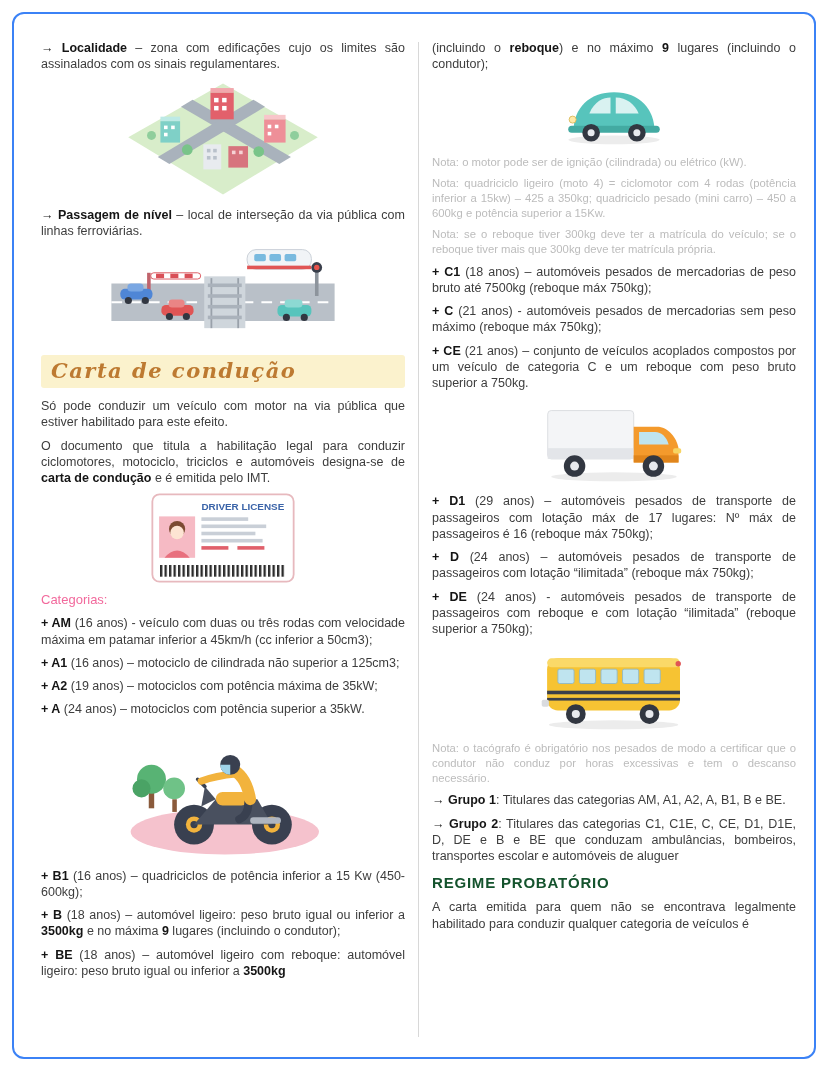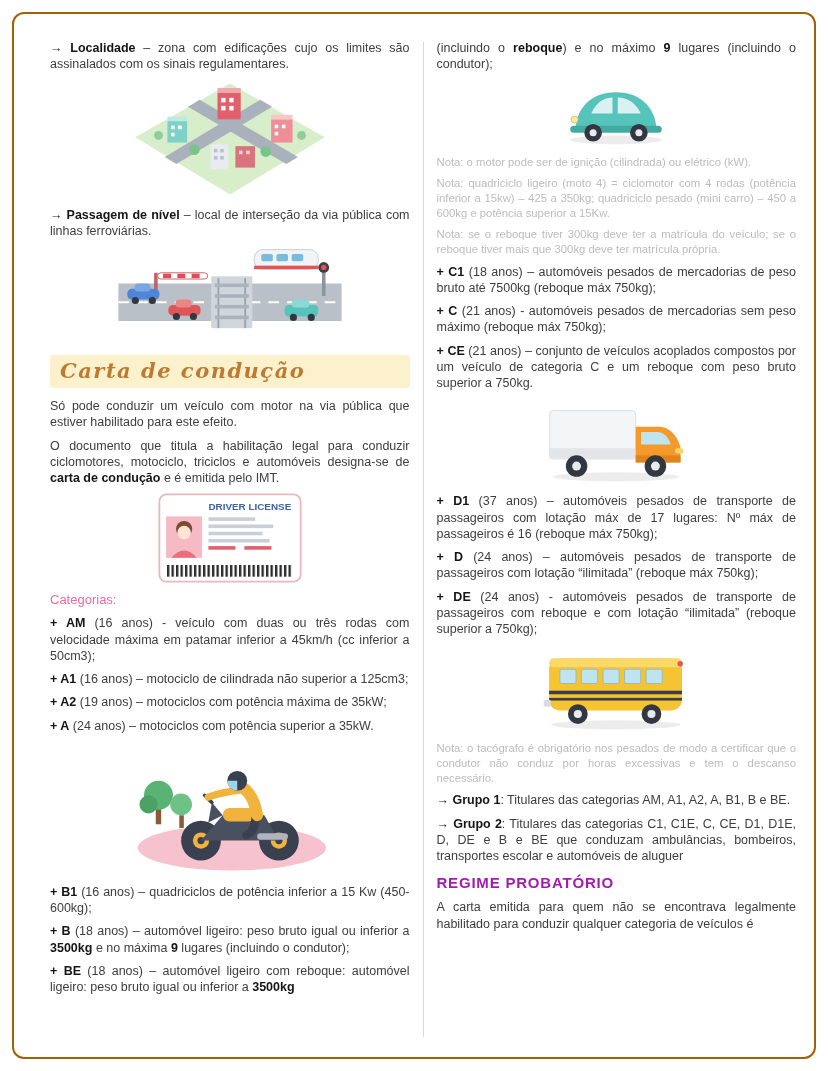--- a/index.html
+++ b/index.html
@@ -1,28 +1,28 @@
 <!DOCTYPE html>
 <html><head>
 <meta charset="utf-8">
 <style>
   html,body{margin:0;padding:0;background:#ffffff;}
   .page{position:relative;width:828px;height:1071px;background:#ffffff;overflow:hidden;
         font-family:"Liberation Sans",sans-serif;color:#3d3d3d;}
-  .frame{position:absolute;inset:12px;border:2px solid #a16207;border-radius:12px;
-         padding:26px 18px 14px 36px;box-sizing:border-box;display:flex;align-items:flex-start;overflow:hidden;}
+  .frame{position:absolute;inset:12px;border:2px solid #3b82f6;border-radius:12px;
+         padding:26px 18px 14px 27px;box-sizing:border-box;display:flex;align-items:flex-start;overflow:hidden;}
   .col{width:364px;}
   .divider{width:1px;align-self:stretch;background:#d8d8d8;margin:2px 13px 6px 13px;}
   p.para{margin:0 0 7px;font-size:12.5px;line-height:1.3;text-align:justify;}
   p.para b{font-weight:700;color:#151515;}
   p.note{margin:0 0 7px;font-size:11.3px;line-height:1.3;text-align:justify;color:#bcbcbc;}
   .script-heading{background:#fbf2cd;color:#bd7a31;font-family:"DejaVu Serif",serif;
                   font-style:italic;font-weight:bold;font-size:21px;letter-spacing:1.5px;
                   padding:3px 10px 5px;margin:4px 0 10px;border-radius:3px;}
-  .caps-heading{font-size:15px;font-weight:bold;letter-spacing:0.8px;color:#a21caf;margin:10px 0 8px;}
+  .caps-heading{font-size:15px;font-weight:bold;letter-spacing:0.8px;color:#14532d;margin:10px 0 8px;}
   .pink-label{color:#f2699c;font-size:13px;margin:2px 0 8px;}
   .illu{text-align:center;margin:2px 0 9px;}
   .illu svg{display:inline-block;vertical-align:top;}
 </style>
 </head>
 <body>
 
 <div class="page">
   <div class="frame">
     <div class="col">
@@ -200,21 +200,21 @@
  <rect x="6" y="56" width="96" height="12" fill="#e3e5e9"></rect>
  <path d="M102,32 L128,32 C140,32 150,44 152,56 L152,72 L102,72 Z" fill="#f49a2c"></path>
  <path d="M108,38 L126,38 C133,38 139,44 141,52 L108,52 Z" fill="#bfe4ef"></path>
  <rect x="102" y="64" width="50" height="8" fill="#e0851c"></rect>
  <circle cx="36" cy="76" r="12" fill="#323741"></circle>
             <circle cx="36" cy="76" r="5" fill="#e8eaee"></circle>
  <circle cx="124" cy="76" r="12" fill="#323741"></circle>
             <circle cx="124" cy="76" r="5" fill="#e8eaee"></circle>
  <rect x="146" y="56" width="9" height="6" rx="2" fill="#f7d463"></rect>
 </svg></div>
-        <p class="para"><b>+ </b><b>D1</b><span> (37 anos) – automóveis pesados de transporte de passageiros com lotação máx de 17 lugares: Nº máx de passageiros é 16 (reboque máx 750kg);</span></p>
+        <p class="para"><b>+ </b><b>D1</b><span> (29 anos) – automóveis pesados de transporte de passageiros com lotação máx de 17 lugares: Nº máx de passageiros é 16 (reboque máx 750kg);</span></p>
         <p class="para"><b>+ </b><b>D</b><span> (24 anos) – automóveis pesados de transporte de passageiros com lotação “ilimitada” (reboque máx 750kg);</span></p>
         <p class="para"><b>+ </b><b>DE</b><span> (24 anos) - automóveis pesados de transporte de passageiros com reboque e com lotação “ilimitada” (reboque superior a 750kg);</span></p>
         <div class="illu"><svg width="152" height="88" viewBox="0 0 165 98">
  <ellipse cx="82" cy="90" rx="72" ry="5" fill="#ececec"></ellipse>
  <rect x="8" y="16" width="148" height="58" rx="12" fill="#f6c333"></rect>
  <rect x="8" y="16" width="148" height="10" rx="5" fill="#fad968"></rect>
  <g fill="#bfe4ef" stroke="#8fb9c7">
   <rect x="20" y="28" width="18" height="16" rx="2"></rect>
               <rect x="44" y="28" width="18" height="16" rx="2"></rect>
   <rect x="68" y="28" width="18" height="16" rx="2"></rect>

